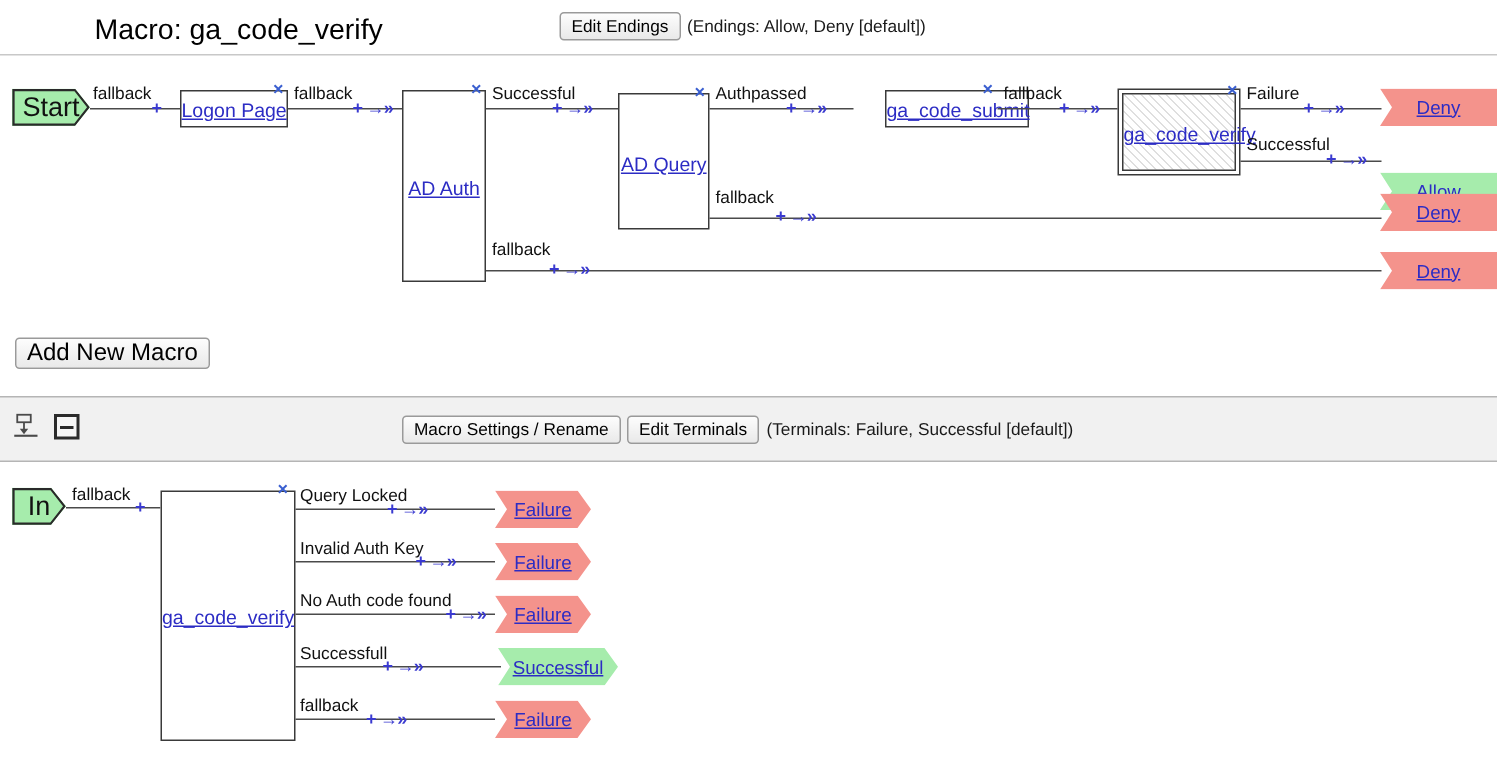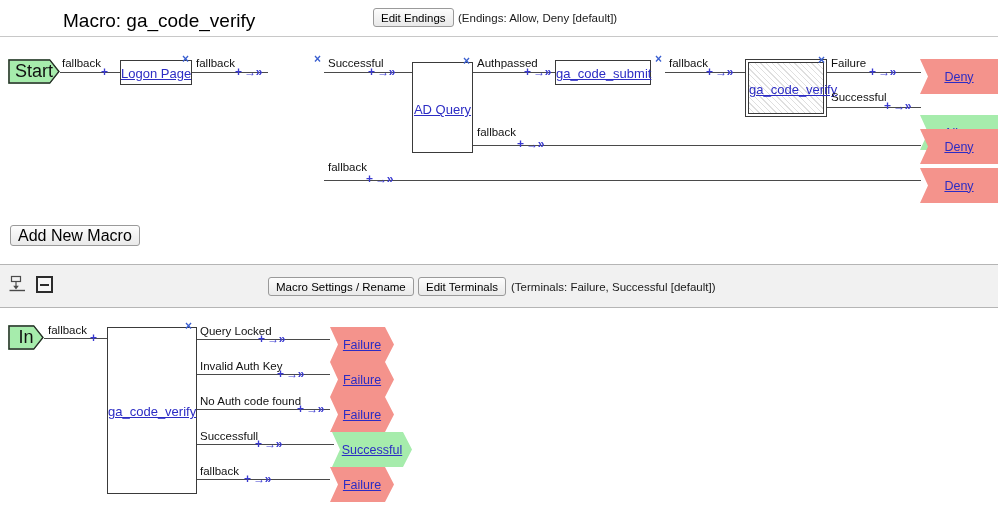--- a/index.html
+++ b/index.html
@@ -125,21 +125,21 @@
     white-space:nowrap;
     line-height:12px;
     font-weight:bold;
     cursor:pointer;
     letter-spacing:-0.5px;
   }
 
   
   .ending{
     position:absolute;
-    height:35px;
+    height:25px;
     box-sizing:border-box;
     display:flex;align-items:center;justify-content:center;
     font-size:12.5px;
     color:#2c2cc4;
     text-decoration:underline;
     cursor:pointer;
     border:1px solid #2a2a2a;
     white-space:nowrap;
   }
   .ending.red{background:#f4938c;}
@@ -191,20 +191,23 @@
 
   <div class="node-box" style="left:120px;top:60px;width:72px;height:25px;">
     <div class="node-label" style="top:5px;">Logon Page</div>
   </div>
   <div class="del-x" style="left:182px;top:54px;">×</div>
 
   <div class="hline" style="left:192px;top:72px;width:76px;"></div>
   <div class="branch-label" style="left:196px;top:57px;">fallback</div>
   <div class="conn" style="left:235px;top:66px;">+ →»</div>
 
+  <div class="node-box" style="left:268px;top:60px;width:56px;height:128px;">
+    <div class="node-label" style="top:57px;">AD Auth</div>
+  </div>
   <div class="del-x" style="left:314px;top:54px;">×</div>
 
   <div class="hline" style="left:324px;top:72px;width:88px;"></div>
   <div class="branch-label" style="left:328px;top:57px;">Successful</div>
   <div class="conn" style="left:368px;top:66px;">+ →»</div>
 
   <div class="hline" style="left:324px;top:180px;width:597px;"></div>
   <div class="branch-label" style="left:328px;top:161px;">fallback</div>
   <div class="conn" style="left:366px;top:173px;">+ →»</div>
 
@@ -214,21 +217,21 @@
   <div class="del-x" style="left:463px;top:56px;">×</div>
 
   <div class="hline" style="left:473px;top:72px;width:96px;"></div>
   <div class="branch-label" style="left:477px;top:57px;">Authpassed</div>
   <div class="conn" style="left:524px;top:66px;">+ →»</div>
 
   <div class="hline" style="left:473px;top:145px;width:448px;"></div>
   <div class="branch-label" style="left:477px;top:126px;">fallback</div>
   <div class="conn" style="left:517px;top:138px;">+ →»</div>
 
-  <div class="node-box" style="left:555px;top:60px;width:96px;height:25px;">
+  <div class="node-box" style="left:590px;top:60px;width:96px;height:25px;">
     <div class="node-label" style="top:5px;">ga_code_submit</div>
   </div>
   <div class="del-x" style="left:655px;top:54px;">×</div>
 
   <div class="hline" style="left:665px;top:72px;width:80px;"></div>
   <div class="branch-label" style="left:669px;top:57px;">fallback</div>
   <div class="conn" style="left:706px;top:66px;">+ →»</div>
 
   <div class="node-box hatched" style="left:748px;top:62px;width:76px;height:52px;">
     <div class="node-label" style="top:19px;">ga_code_verify</div>

